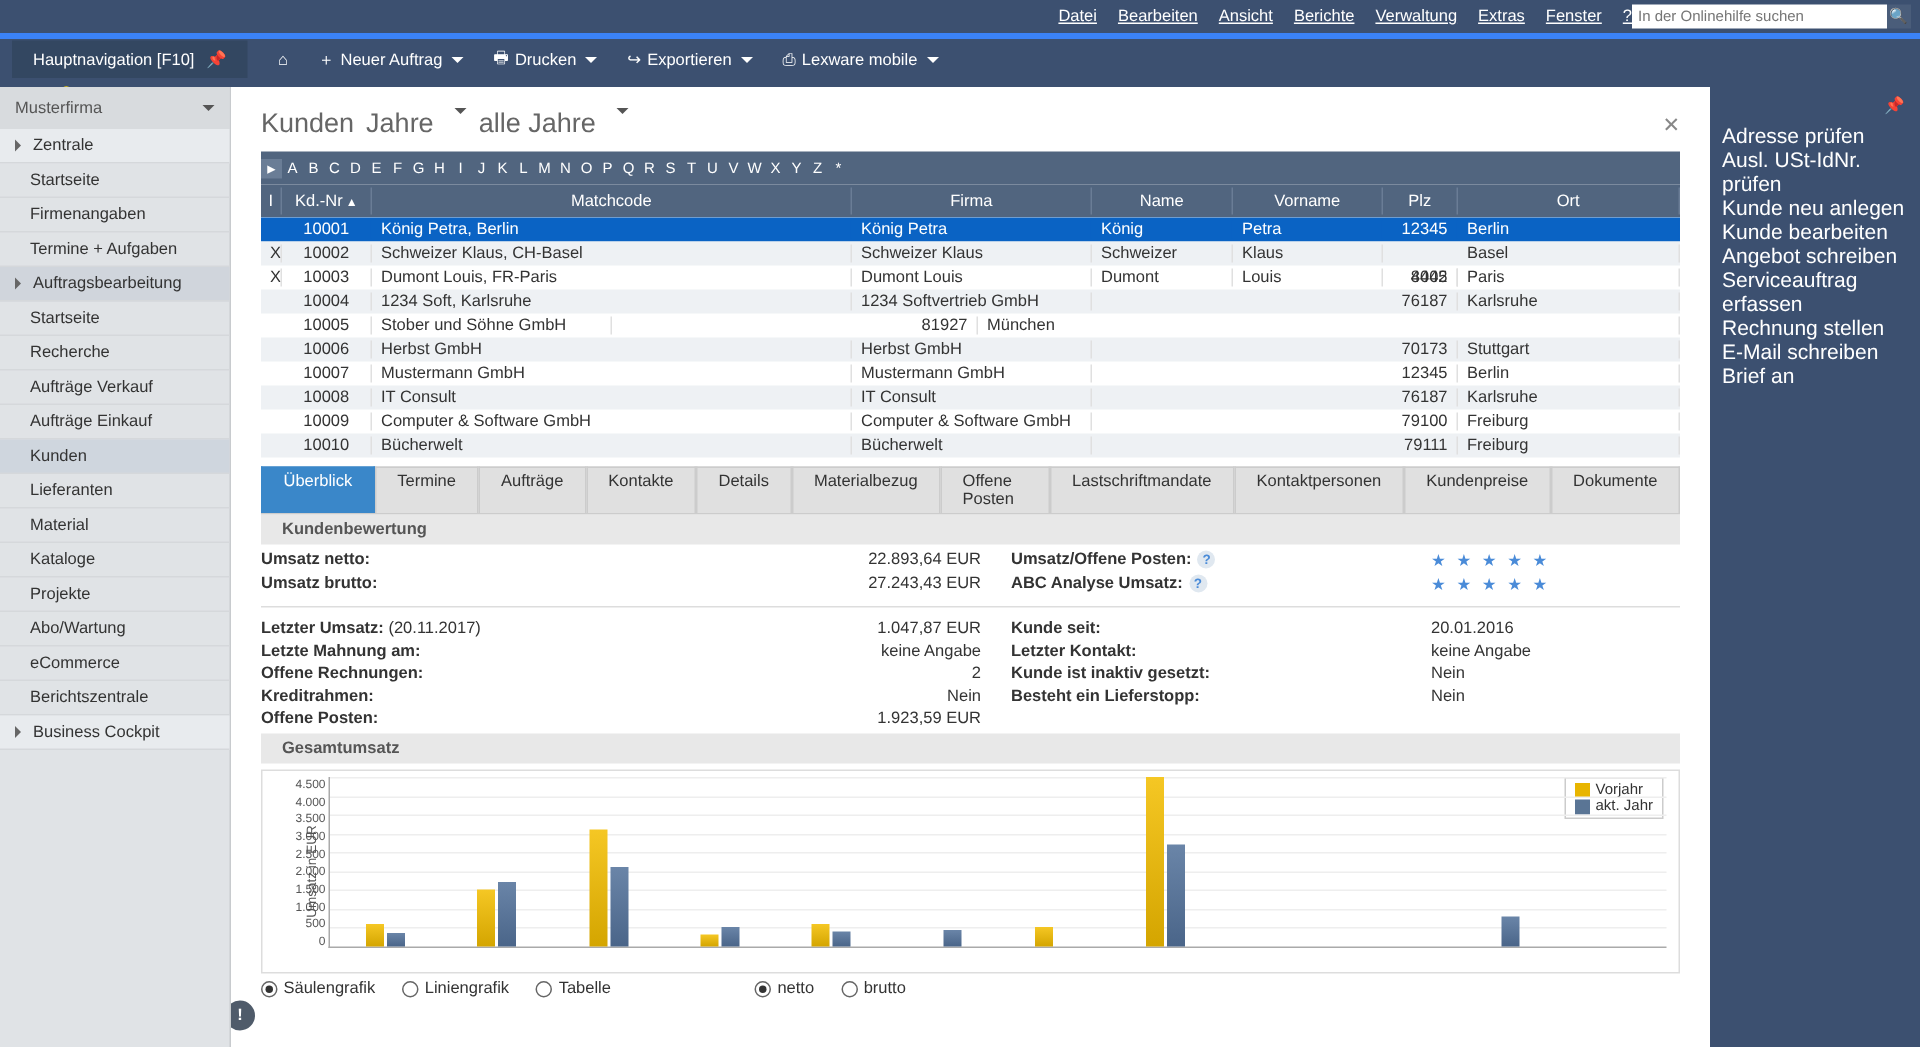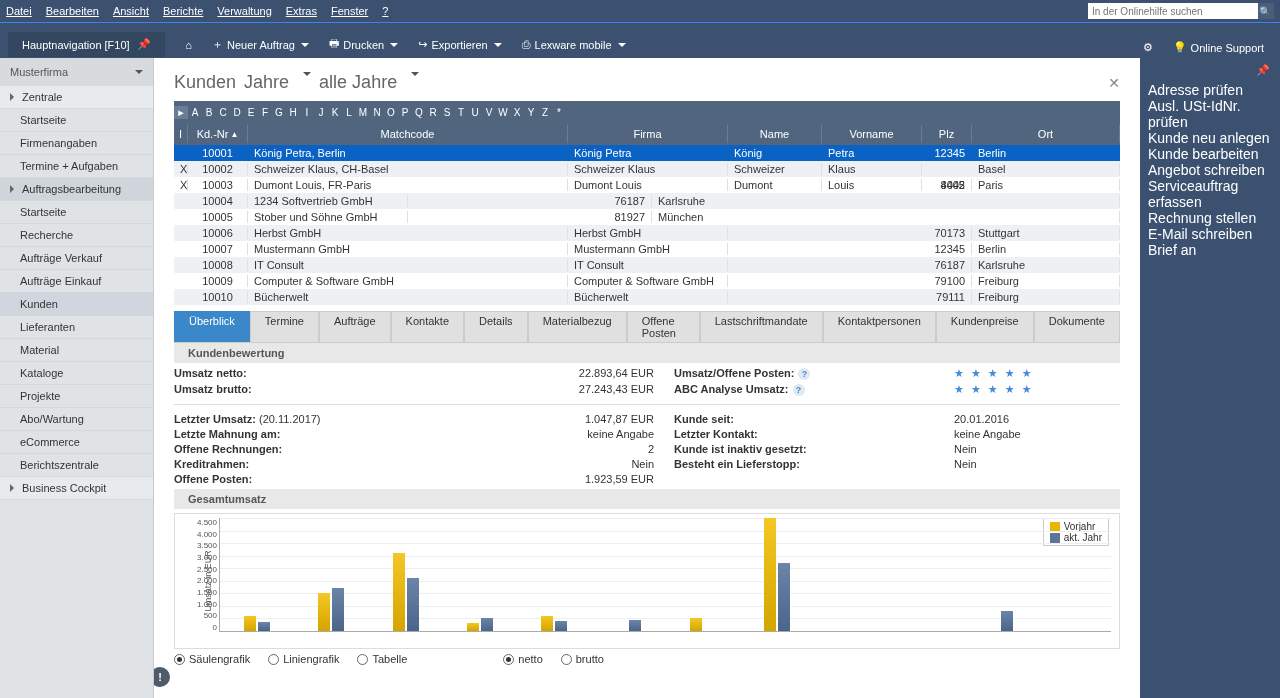--- a/index.html
+++ b/index.html
@@ -1,23 +1,23 @@
 <!DOCTYPE html>
 <html><head>
 <meta charset="utf-8">
 <style>
 * { box-sizing: border-box; margin: 0; padding: 0; font-family: "Segoe UI", Tahoma, sans-serif; }
 body { width: 1280px; height: 698px; overflow: hidden; background: #eaeaea; font-size: 11px; color: #333; }
-.menubar { background: #3c5070; color: #fff; height: 22px; display: flex; align-items: center; padding: 0 6px; justify-content: space-between; }
+.menubar { background: #3c5070; color: #fff; height: 22px; display: flex; align-items: center; padding: 0 6px; justify-content: flex-end; }
 .menubar-left { display: flex; gap: 14px; }
 .menubar-left .mitem { text-decoration: underline; cursor: pointer; font-size: 11px; }
 .search-box { display: flex; align-items: center; }
 .search-box input { width: 170px; height: 16px; font-size: 10px; padding: 0 4px; border: none; background: #fff; color: #666; }
 .search-box .sbtn { width: 16px; height: 16px; background: #4a5d7a; display: flex; align-items: center; justify-content: center; color: #fff; font-size: 10px; }
-.toolbar { background: #3c5070; color: #fff; height: 36px; display: flex; align-items: flex-end; padding: 0 8px; justify-content: space-between; border-top: 1px solid #3b82f6; }
+.toolbar { background: #3c5070; color: #fff; height: 36px; display: flex; align-items: flex-start; padding: 0 8px; justify-content: space-between; border-top: 4px solid #3b82f6; flex-direction: column; }
 .toolbar-left { display: flex; align-items: center; gap: 4px; }
 .tb-nav { background: #334761; padding: 6px 14px; font-size: 11px; display: flex; align-items: center; gap: 8px; margin-right: 8px; }
 .tb-nav .pin { font-size: 11px; }
 .tb-btn { display: flex; align-items: center; gap: 4px; padding: 4px 8px; font-size: 11px; cursor: pointer; }
 .tb-btn .drop { margin-left: 2px; }
 .toolbar-right { display: flex; align-items: center; gap: 12px; }
 .body-row { display: flex; height: calc(698px - 22px - 36px); }
 .sidebar { width: 154px; background: #e0e3e6; border-right: 1px solid #c8cbce; display: flex; flex-direction: column; }
 .sidebar-header { padding: 8px 10px; background: #d8dbde; display: flex; justify-content: space-between; align-items: center; font-size: 11px; color: #555; }
 .sidebar-item { padding: 5px 10px 5px 20px; font-size: 11px; color: #333; cursor: pointer; border-bottom: 1px solid #d5d8db; }
@@ -275,20 +275,21 @@
           <div class="cell col-match">Dumont Louis, FR-Paris</div>
           <div class="cell col-firma">Dumont Louis</div>
           <div class="cell col-name">Dumont</div>
           <div class="cell col-vorname">Louis</div>
           <div class="cell col-plz" style="text-align: right;">8445</div>
           <div class="cell col-ort">Paris</div>
         </div>
         <div class="grid-row">
           <div class="cell col-x" style="text-align: center;"></div>
           <div class="cell col-kdnr">10004</div>
+          <div class="cell col-match">1234 Soft, Karlsruhe</div>
           <div class="cell col-firma">1234 Softvertrieb GmbH</div>
           <div class="cell col-name"></div>
           <div class="cell col-vorname"></div>
           <div class="cell col-plz" style="text-align: right;">76187</div>
           <div class="cell col-ort">Karlsruhe</div>
         </div>
         <div class="grid-row">
           <div class="cell col-x" style="text-align: center;"></div>
           <div class="cell col-kdnr">10005</div>
           <div class="cell col-firma">Stober und Söhne GmbH</div>

